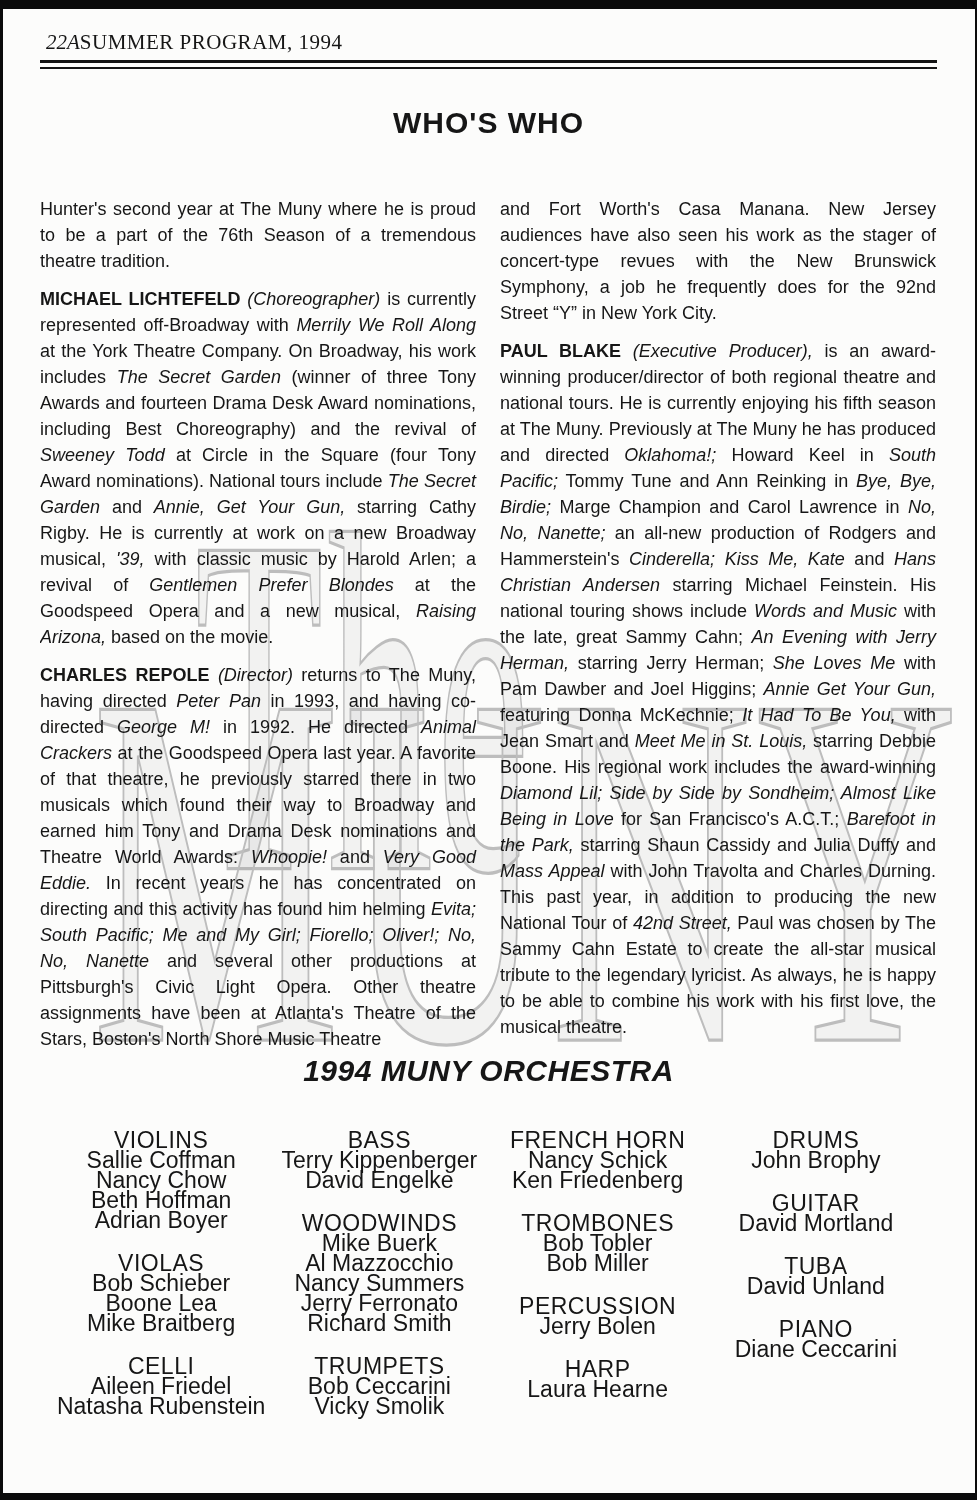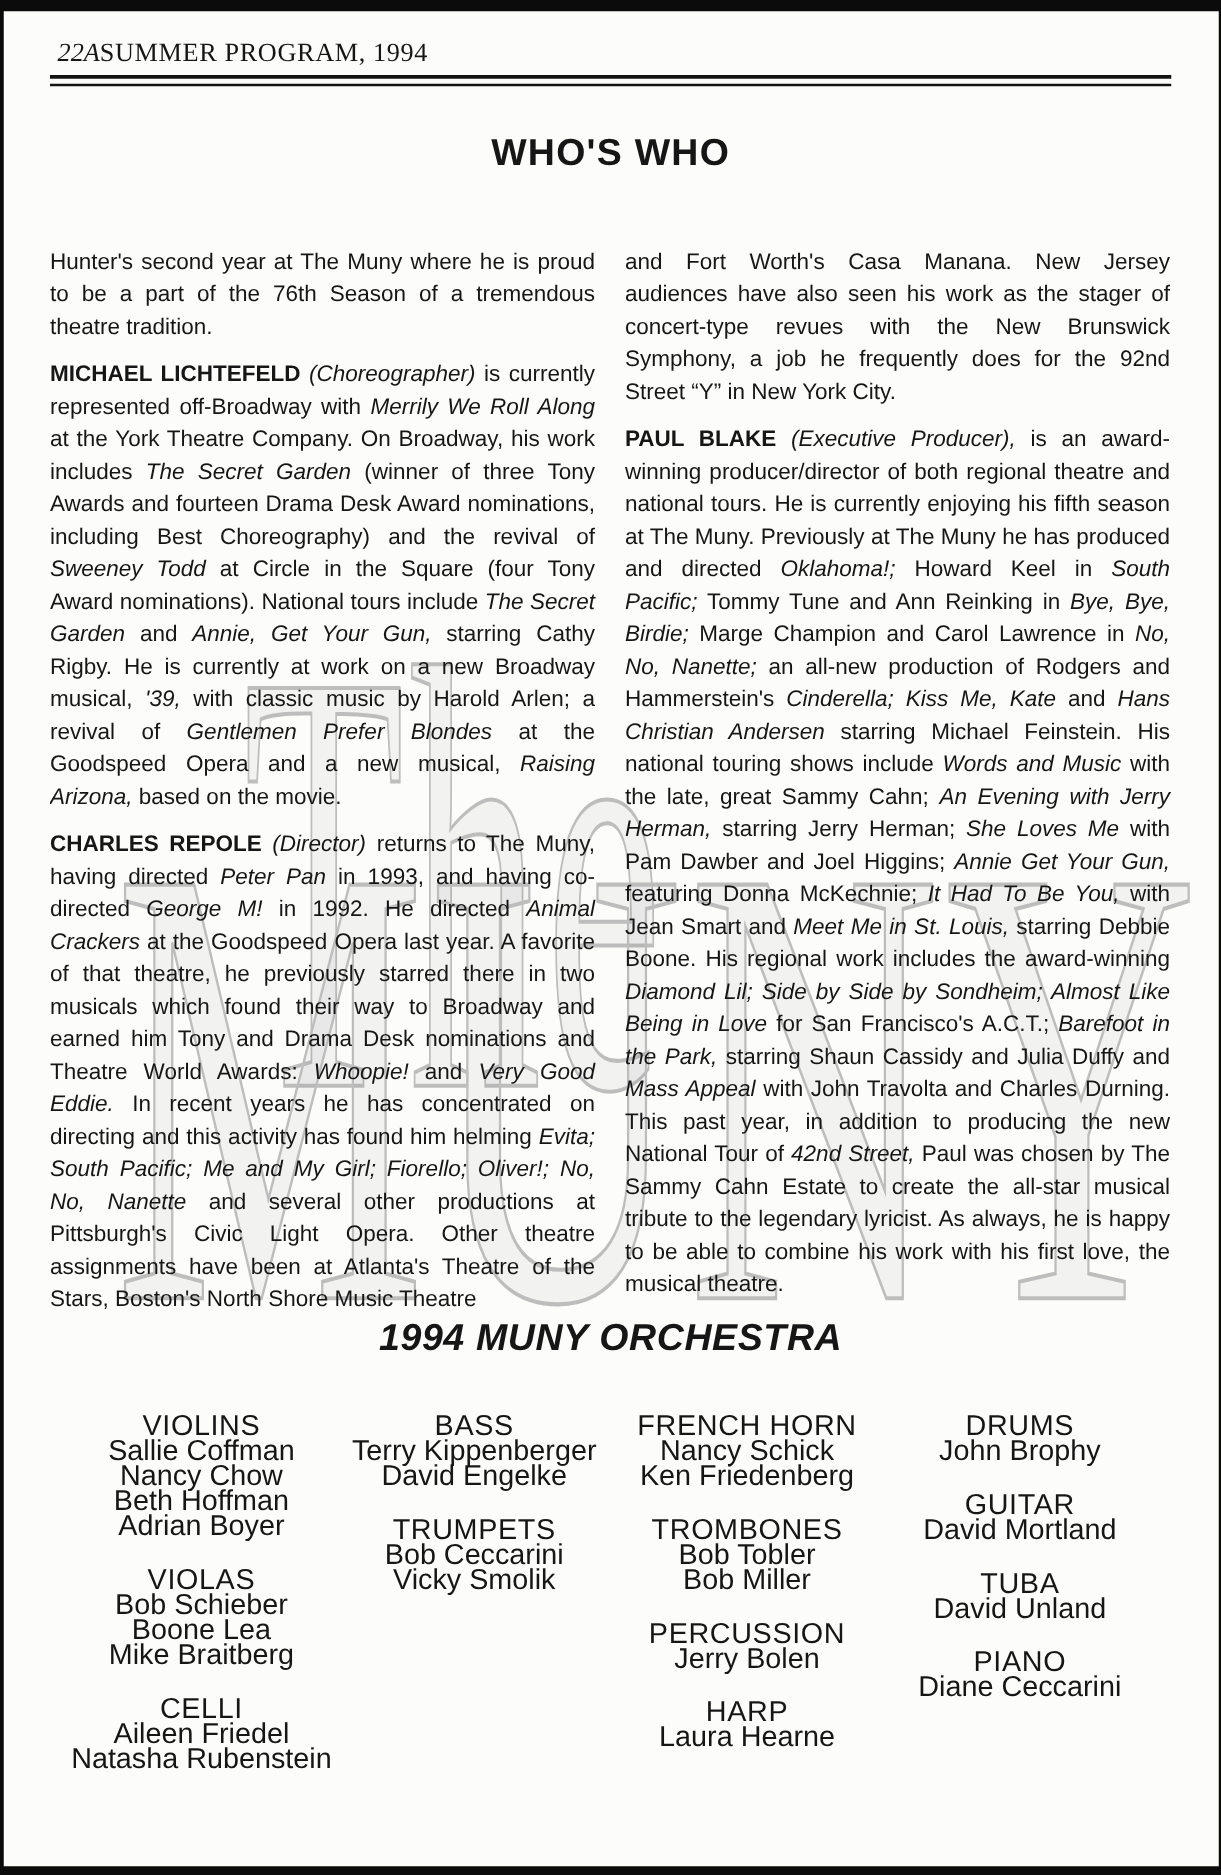--- a/index.html
+++ b/index.html
@@ -128,20 +128,28 @@
             <div class="orch-name">Natasha Rubenstein</div>
           </div>
         </div>
         <div class="orch-col">
           <div class="orch-group">
             <div class="orch-section">BASS</div>
             <div class="orch-name">Terry Kippenberger</div>
             <div class="orch-name">David Engelke</div>
           </div>
           <div class="orch-group">
+            <div class="orch-section">WOODWINDS</div>
+            <div class="orch-name">Mike Buerk</div>
+            <div class="orch-name">Al Mazzocchio</div>
+            <div class="orch-name">Nancy Summers</div>
+            <div class="orch-name">Jerry Ferronato</div>
+            <div class="orch-name">Richard Smith</div>
+          </div>
+          <div class="orch-group">
             <div class="orch-section">TRUMPETS</div>
             <div class="orch-name">Bob Ceccarini</div>
             <div class="orch-name">Vicky Smolik</div>
           </div>
         </div>
         <div class="orch-col">
           <div class="orch-group">
             <div class="orch-section">FRENCH HORN</div>
             <div class="orch-name">Nancy Schick</div>
             <div class="orch-name">Ken Friedenberg</div>

